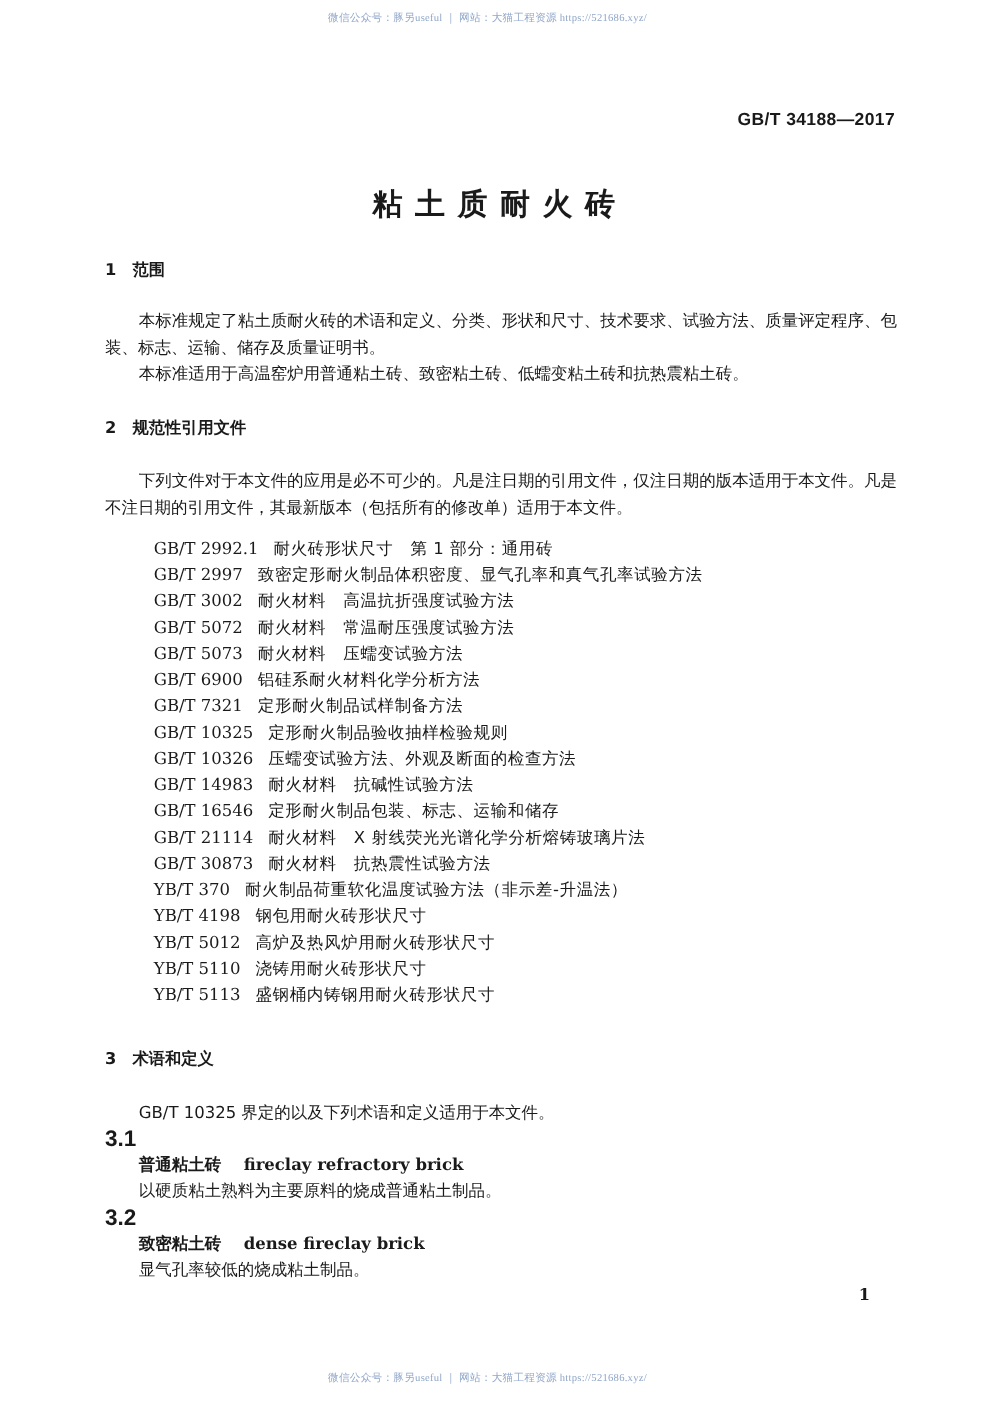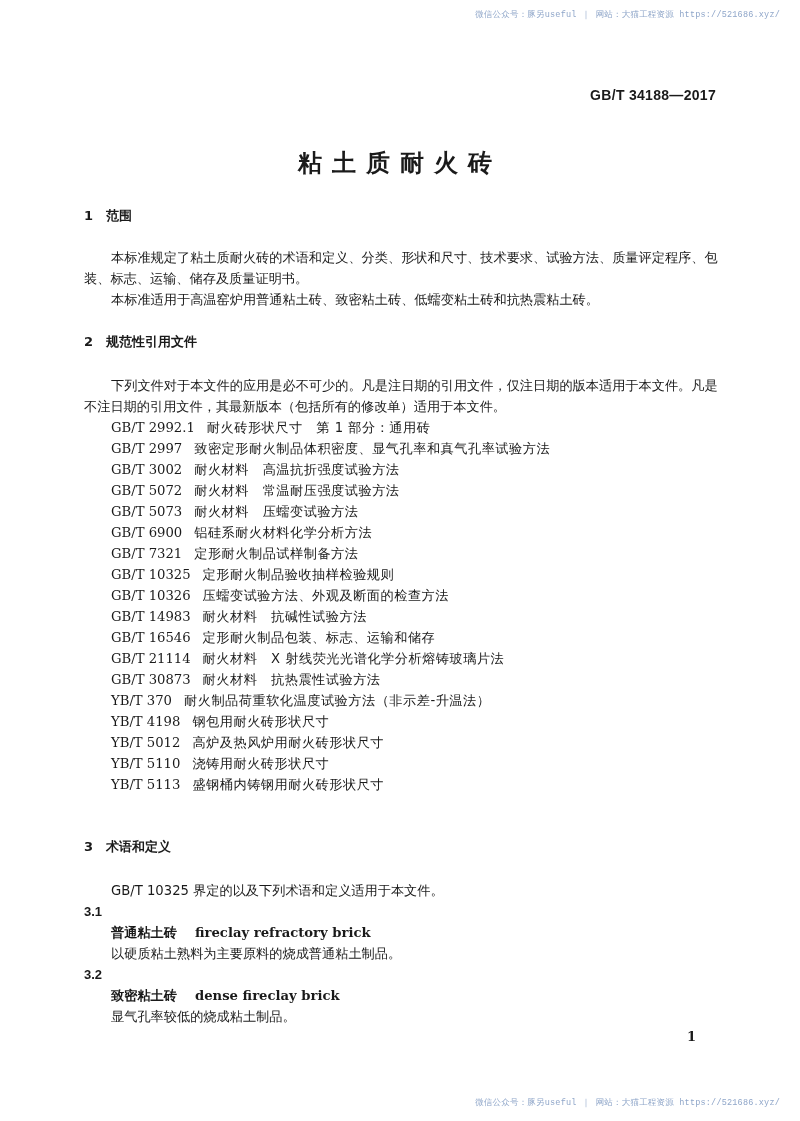--- a/index.html
+++ b/index.html
@@ -1,38 +1,38 @@
 <!DOCTYPE html>
 <html><head>
 <meta charset="utf-8">
 <style>
   html, body { margin: 0; padding: 0; background: #ffffff; }
   body { width: 800px; height: 1121px; position: relative; overflow: hidden;
          font-family: "DejaVu Serif", "Liberation Serif", serif; color: #1a1a1a; }
-  .watermark { position: absolute; left: 0; width: 780px; text-align: right;
-               font-size: 8.5px; color: #8fa6c9; font-family: Liberation Mono, monospace; letter-spacing: 0.2px; }
+  .watermark { position: absolute; left: 0; width: 780px; text-align: center;
+               font-size: 8.5px; color: #8fa6c9; font-family: Liberation Serif, serif; letter-spacing: 0.2px; }
   .wm-top { top: 9px; }
   .wm-bottom { top: 1097px; }
   .std-code { position: absolute; right: 84px; top: 74px; font-size: 14px; font-weight: bold;
               font-family: "Liberation Sans", "DejaVu Sans", sans-serif; letter-spacing: 0.3px; margin-top: 13px; }
   .doc-title { position: absolute; left: 0; width: 800px; top: 147px; text-align: center;
                font-size: 24px; font-weight: bold; letter-spacing: 10px;
                font-family: "DejaVu Sans", sans-serif; }
   .section-heading { position: absolute; left: 84px; font-size: 13px; font-weight: bold;
                      font-family: "DejaVu Sans", sans-serif; }
   .section-heading .num { display: inline-block; width: 22px; }
   .para { position: absolute; left: 84px; width: 640px; font-size: 13.2px; line-height: 21px;
           font-family: "DejaVu Sans", sans-serif; }
   .para .indent { display: inline-block; width: 27px; }
-  .ref-list { position: absolute; left: 111px; top: 417px; margin: 0; padding: 0; list-style: none; }
+  .ref-list { position: absolute; left: 111px; top: 417px; margin: 12px; padding: 0; list-style: none; }
   .ref-item { height: 21px; line-height: 21px; font-size: 13.2px; white-space: nowrap; }
   .ref-code { font-family: "DejaVu Serif", serif; display: inline-block; }
   .ref-title { font-family: "DejaVu Sans", sans-serif; margin-left: 12px; letter-spacing: 0.5px; }
   .term-block { position: absolute; left: 84px; font-size: 13.2px; line-height: 21px; }
-  .term-num { font-weight: bold; font-family: "Liberation Sans", "DejaVu Sans", sans-serif; font-size: 13px; }
+  .term-num { font-weight: bold; font-family: "Liberation Sans", "DejaVu Sans", sans-serif; font-size: 18px; }
   .term-line { padding-left: 27px; font-family: "DejaVu Sans", sans-serif; }
   .term-cn { font-weight: bold; }
   .term-en { font-weight: bold; font-family: "DejaVu Serif", serif; margin-left: 18px; }
   .page-number { position: absolute; right: 104px; top: 1029px; font-size: 13px; font-weight: bold;
                  font-family: "DejaVu Serif", serif; }
 </style>
 </head>
 <body>
 
 <div class="watermark wm-top">微信公众号：豚另useful ｜ 网站：大猫工程资源 https://521686.xyz/</div>

